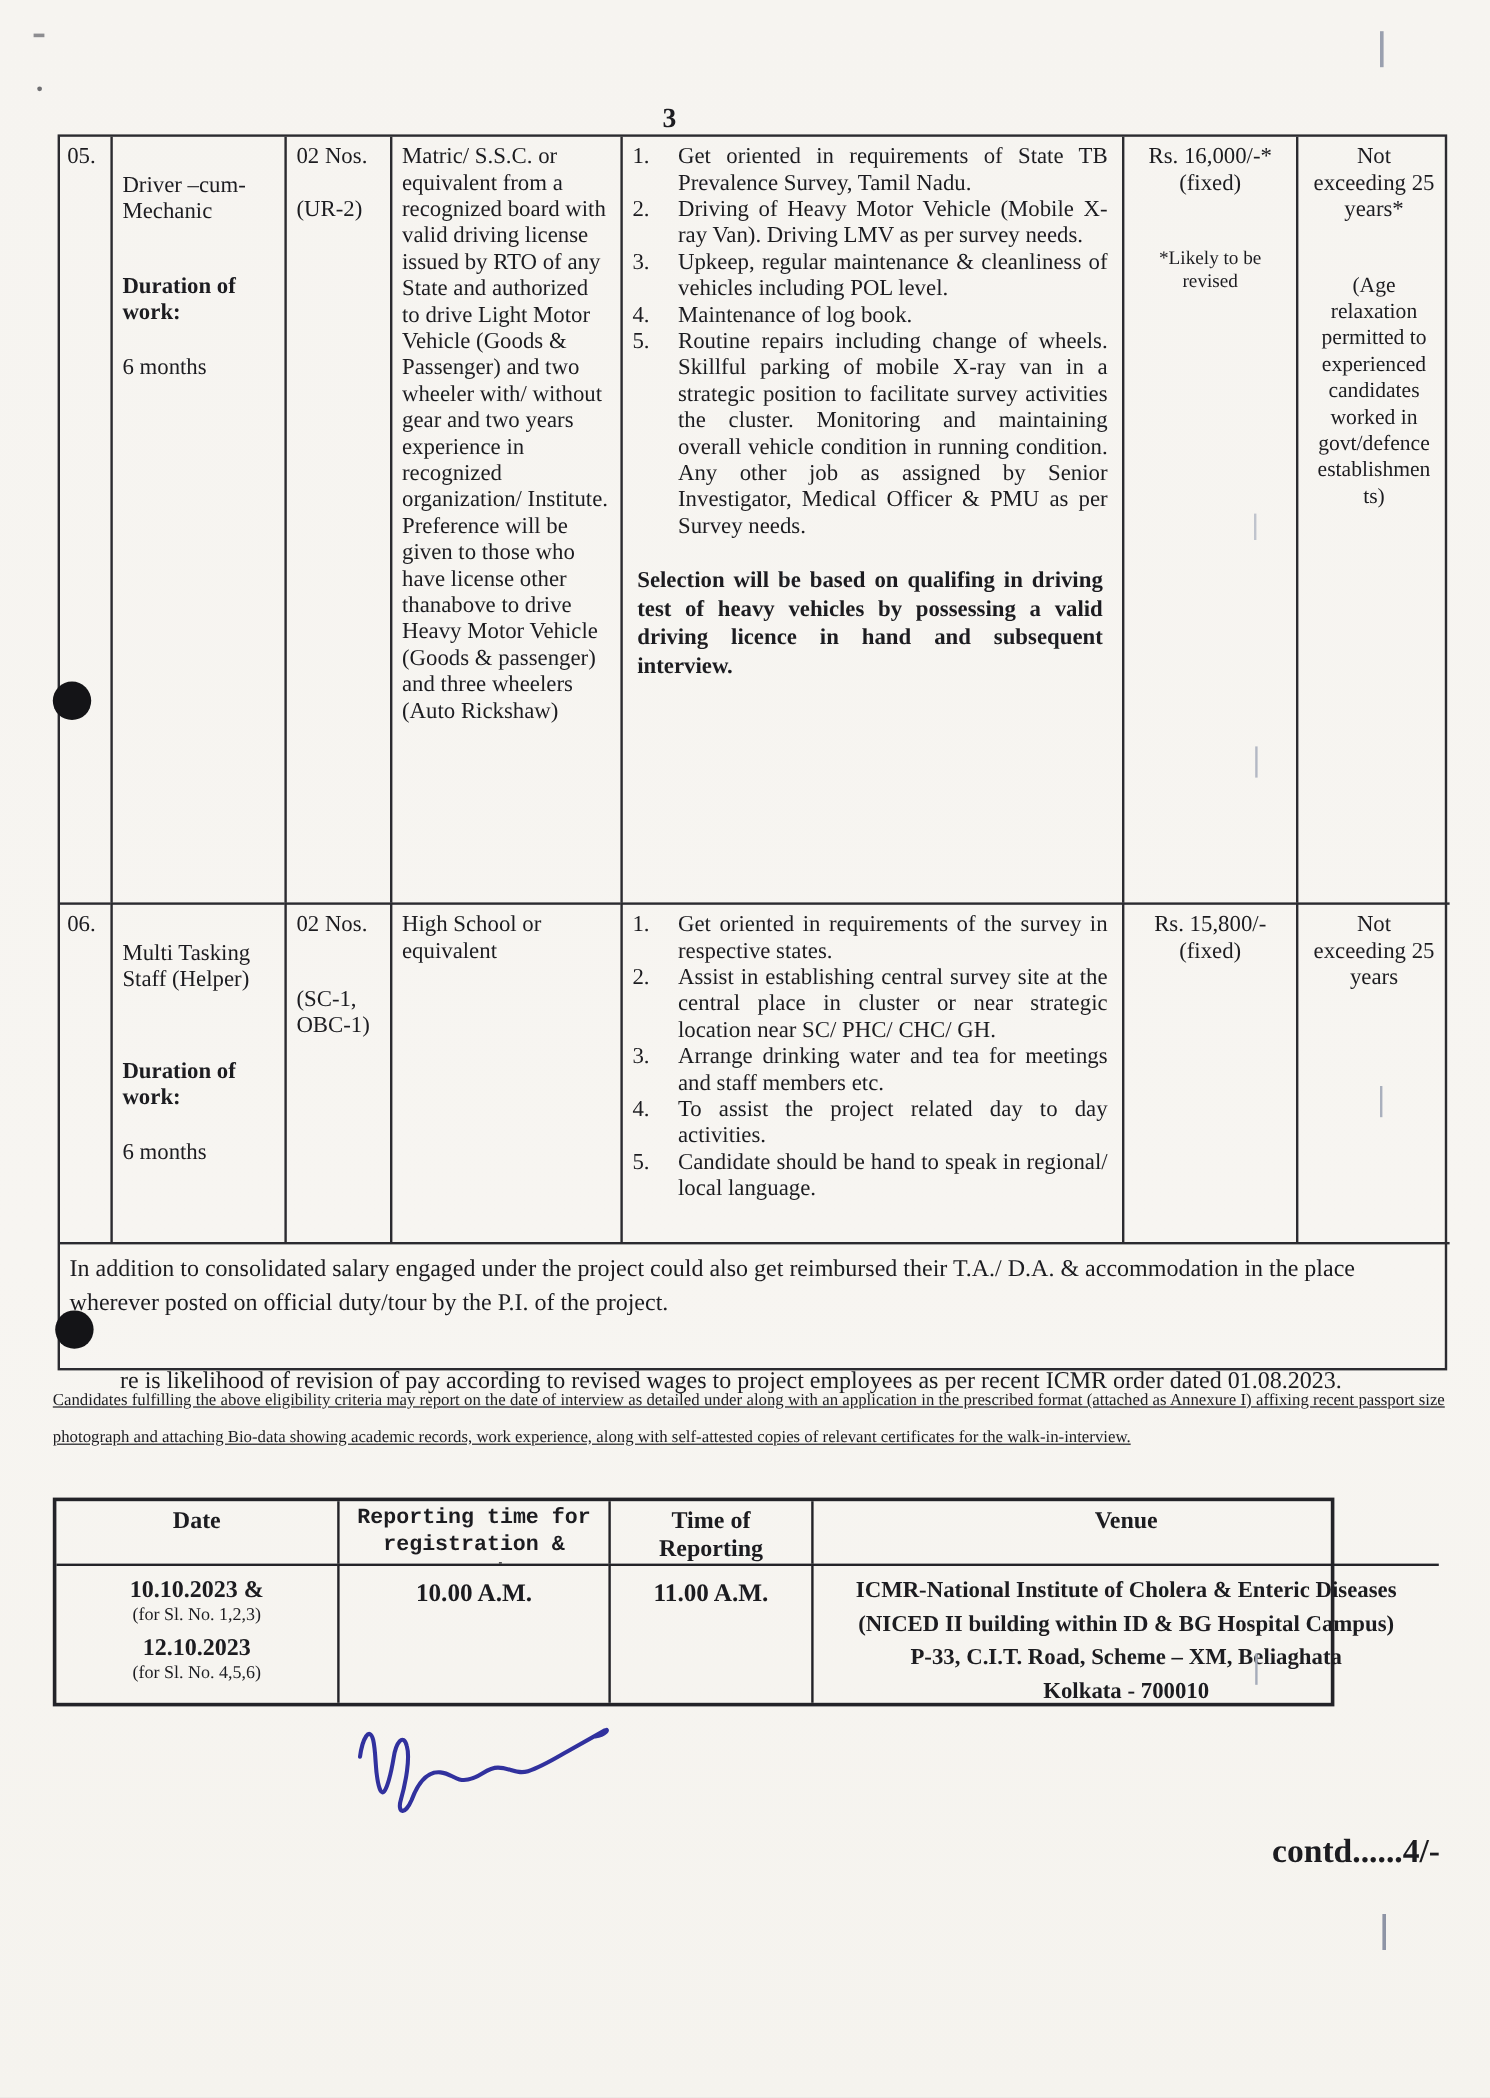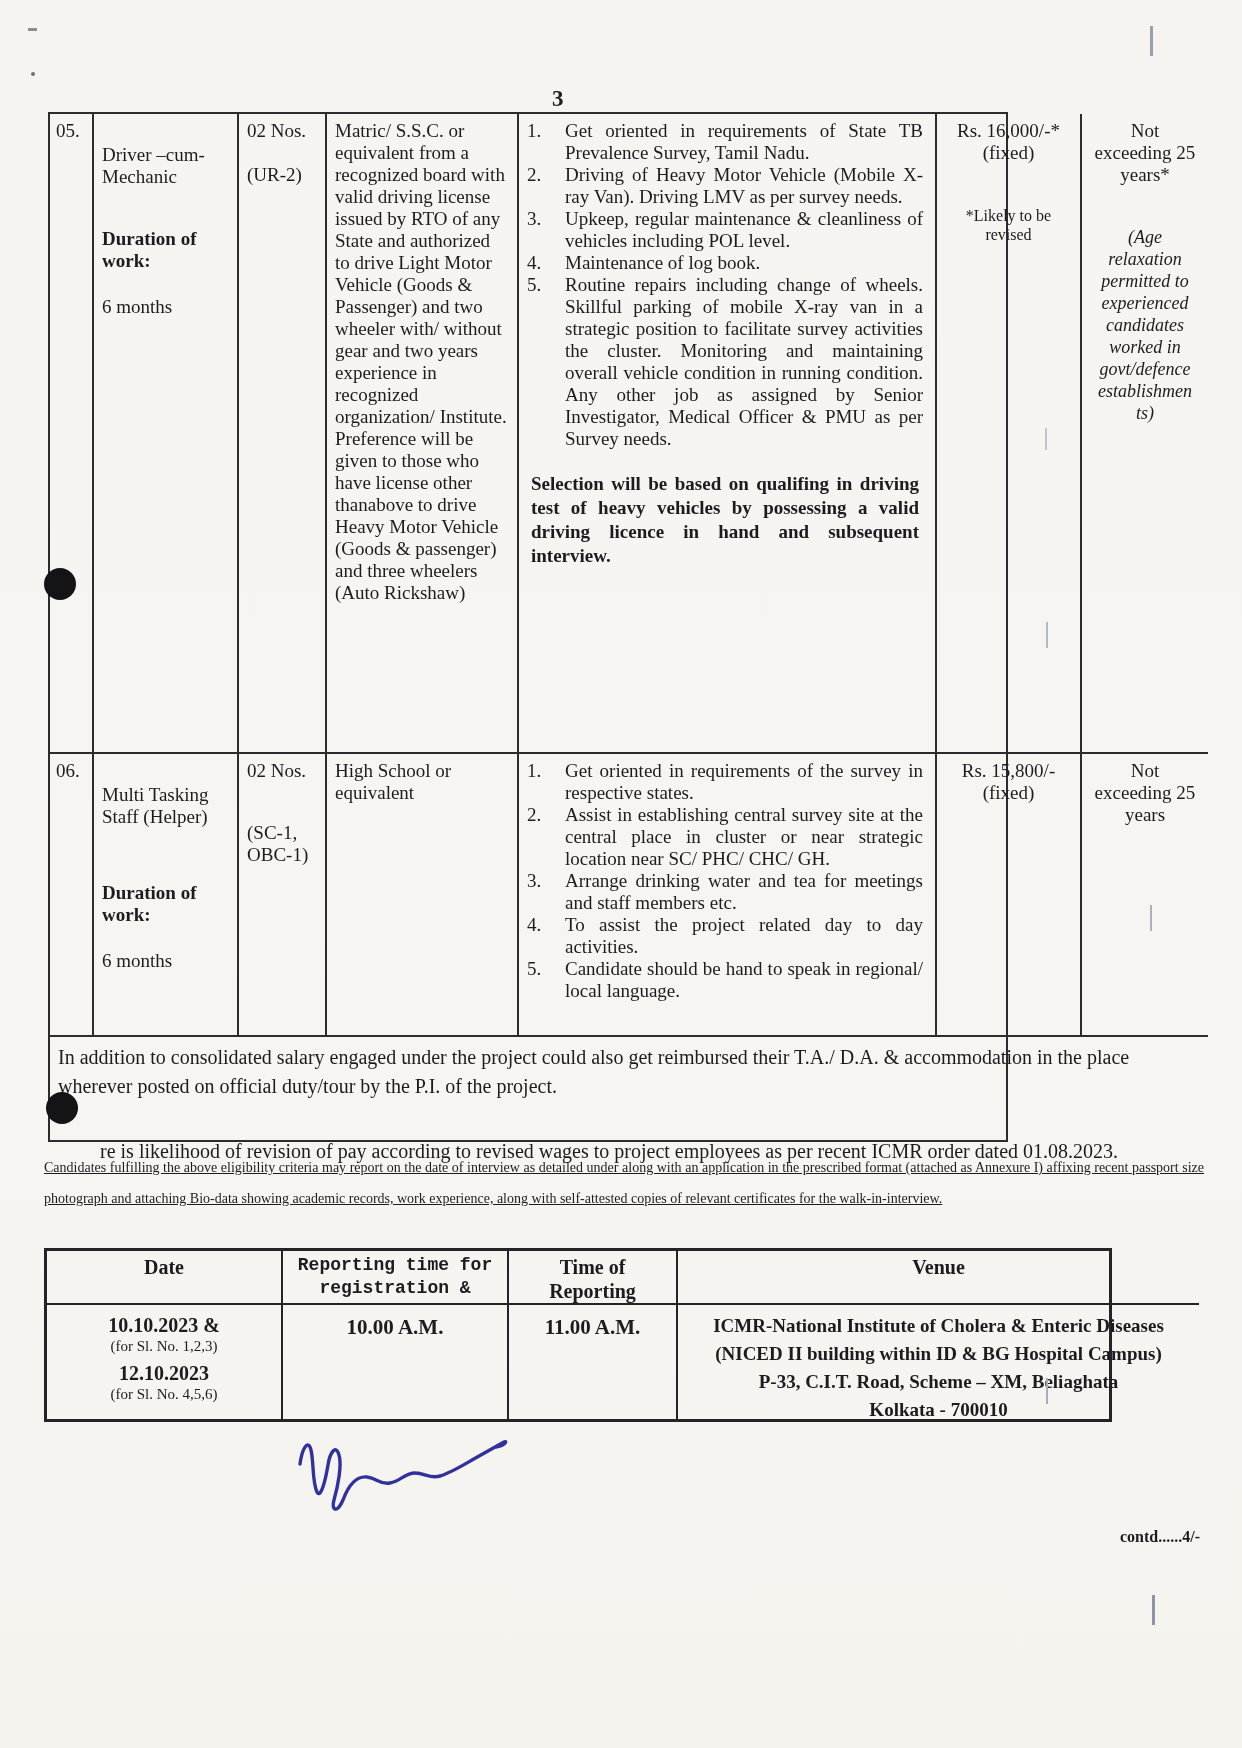--- a/index.html
+++ b/index.html
@@ -5,21 +5,21 @@
   html,body{margin:0;padding:0;background:#e8e6e2;}
   .page{
     position:relative; width:1242px; height:1748px; margin:0 auto;
     background:linear-gradient(180deg,#f6f4f0 0%,#f7f5f1 60%,#f5f3ee 100%);
     font-family:"Liberation Serif", serif; color:#1c1c20; overflow:hidden;
   }
   .pageno{position:absolute; top:86px; left:552px; font-size:23px; font-weight:bold;}
 
   
   .main-table{
-    position:absolute; left:48px; top:112px; width:960px;
+    position:absolute; left:48px; top:112px; width:1158px;
     display:grid; grid-template-columns:42px 145px 88px 192px 418px 145px 128px;
     grid-template-rows:638px 283px 105px;
     border:2px solid #2b2b30; box-sizing:border-box; background:transparent;
   }
   .cell{border-left:2px solid #2b2b30; border-top:2px solid #2b2b30;
     box-sizing:border-box; padding:6px 8px; font-size:19px; line-height:22px; overflow:hidden;}
   .cell.first-col{border-left:none;}
   .cell.first-row{border-top:none;}
   .sl{padding-left:6px;}
   .post-title{font-weight:normal;margin-top:24px;}
@@ -27,21 +27,21 @@
   .r0 .duration{margin-top:40px;}
   .r1 .duration{margin-top:54px;}
   .nos-cat{margin-top:22px;}
   .r1 .nos-cat{margin-top:40px;}
   .duty{display:flex;}
   .duty .n{flex:0 0 38px;}
   .duty .t{flex:1; text-align:justify; padding-right:4px;}
   .sel-note{font-weight:bold; text-align:justify; margin:22px 8px 0 4px; line-height:24px;}
   .c-center{text-align:center;}
   .salary-note{font-size:16px; line-height:19px; margin-top:42px;}
-  .age-note{font-size:18px; line-height:22px; margin-top:40px;font-style:italic;}
+  .age-note{font-size:18px; line-height:22px; margin-top:40px;}
   .merged{grid-column:1 / -1; border-top:2px solid #2b2b30; box-sizing:border-box;
     padding:6px 10px 2px 8px; font-size:20px; line-height:29px;}
   .merged .note2{margin-top:36px; padding-left:42px;}
 
   
   .para{position:absolute; left:44px; top:1152px; width:1160px;
     font-size:14px; line-height:31px; text-align:justify;text-decoration:underline;}
 
   
   .sched{position:absolute; left:44px; top:1248px; width:1068px;
@@ -55,21 +55,21 @@
   .sh-sans{font-family:Liberation Mono, monospace; font-size:18px; line-height:23px; padding-top:3px;}
   .date-main{font-weight:bold; font-size:20px; line-height:24px; margin-top:6px;}
   .date-sub{font-size:15px; line-height:18px;}
   .time-val{font-weight:bold; font-size:21px; margin-top:8px;}
   .venue-line{font-weight:bold; font-size:19px; line-height:27px; margin-top:1px;}
   .venue-cell{padding-top:6px;}
 
   
   .sig{position:absolute; left:285px; top:1418px; width:240px; height:110px;}
   .contd{position:absolute; top:1528px; left:1040px; width:160px; text-align:right;
-    font-weight:bold; font-size:16px;}
+    font-weight:bold; font-size:28px;}
 
   
   .blot{position:absolute; background:#141417; border-radius:50%;}
   .blot1{left:44px; top:568px; width:32px; height:32px;}
   .blot2{left:46px; top:1092px; width:32px; height:32px;}
   .mark{position:absolute; background:#9aa0af;}
   .mk1{left:1150px; top:26px;  width:3px; height:30px;}
   .mk2{left:1045px; top:428px; width:2px; height:22px; background:#c0c4cd;}
   .mk3{left:1046px; top:622px; width:2px; height:26px; background:#b3b8c4;}
   .mk4{left:1150px; top:905px; width:2px; height:26px; background:#aab0bd;}

